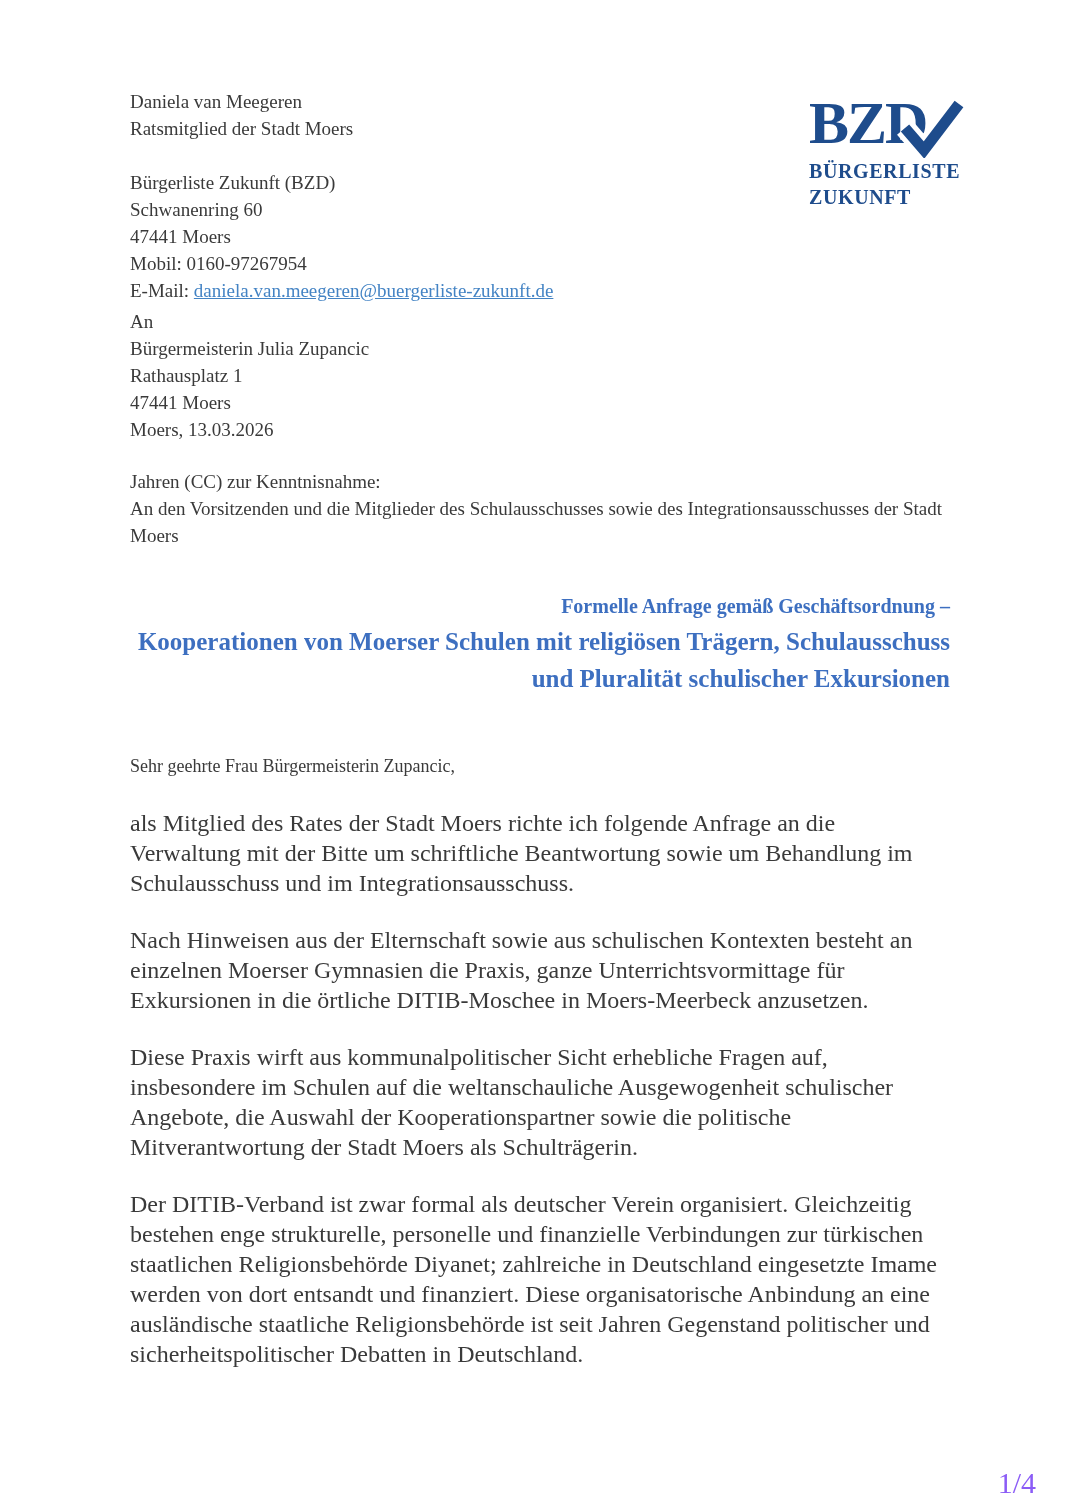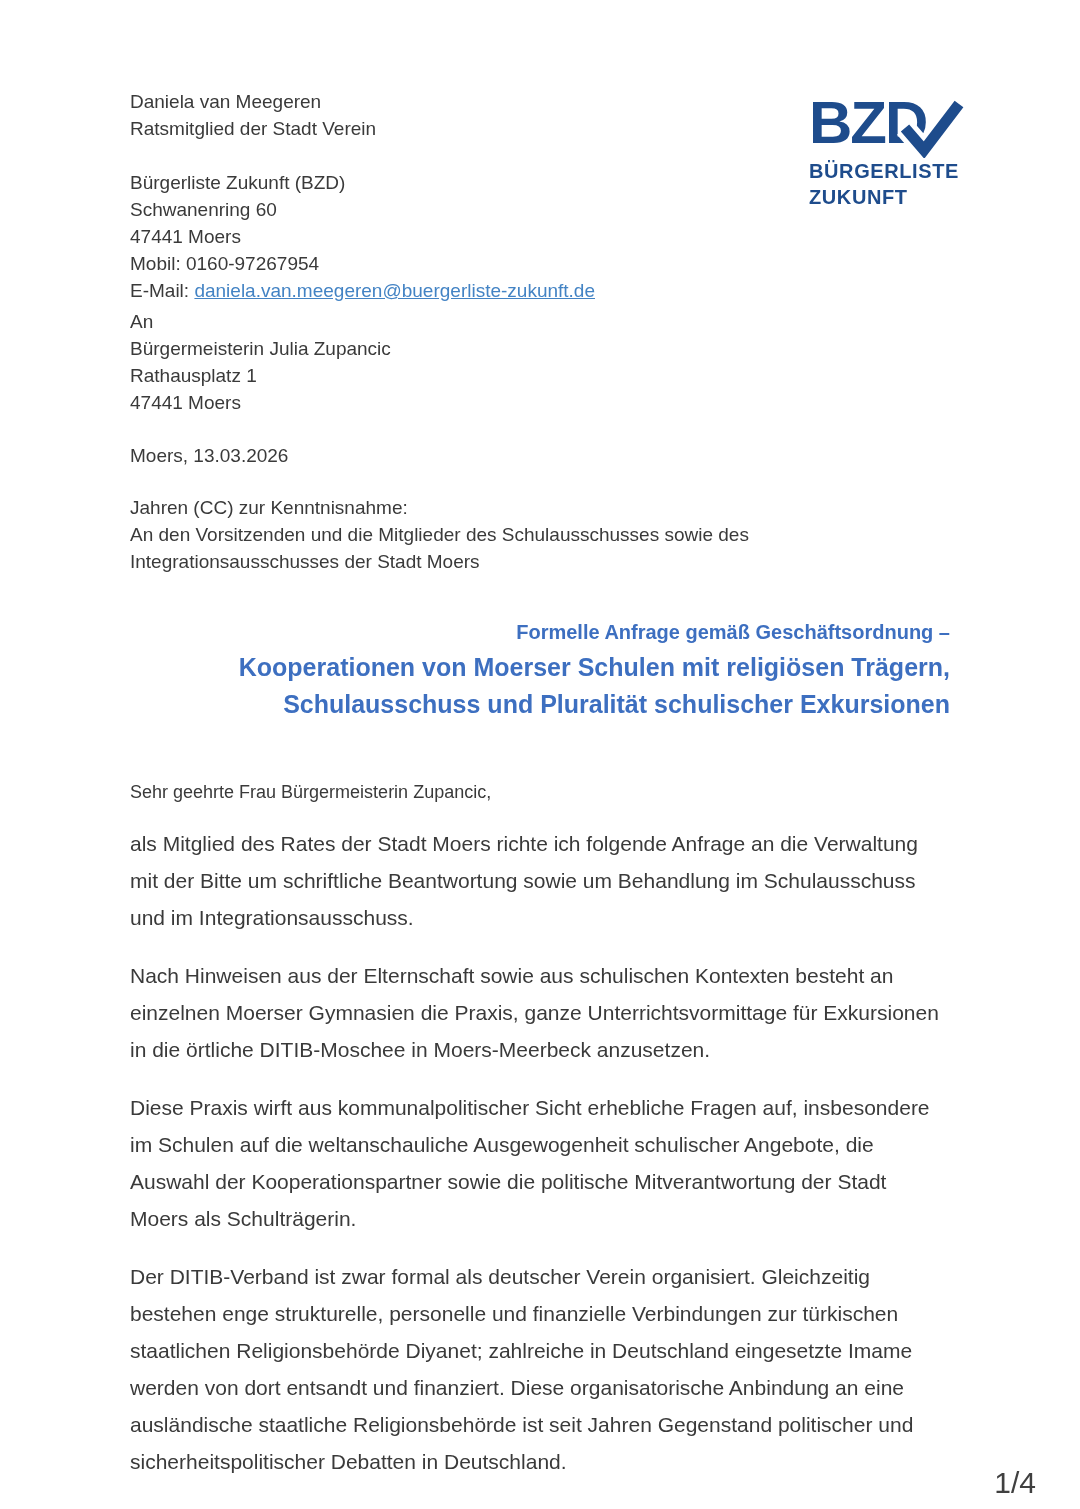--- a/index.html
+++ b/index.html
@@ -5,21 +5,21 @@
   html, body {
     margin: 0;
     padding: 0;
     background: #ffffff;
   }
   .page {
     position: relative;
     width: 1080px;
     height: 1509px;
     background: #ffffff;
-    font-family: Liberation Sans, sans-serif;
+    font-family: Liberation Serif, serif;
     color: #3a3a3a;
     overflow: hidden;
     box-sizing: border-box;
     padding: 88px 115px 0 130px;
   }
   .text-col { max-width: 820px; }
 
   
   .header {
     display: flex;
@@ -61,60 +61,60 @@
   .logo-line {
     font-size: 20px;
     font-weight: bold;
     letter-spacing: 0.6px;
     line-height: 26px;
     color: #1e4c8c;
   }
 
   
   .recipient { margin-top: 4px; font-size: 19px; line-height: 27px; }
-  .dateline  { margin-top: 26px; font-size: 19px; line-height: 27px; }
+  .dateline  { font-size: 19px; line-height: 27px; }
   .cc        { margin-top: 25px; font-size: 19px; line-height: 27px; }
 
   .subject { margin-top: 42px; text-align: right; }
   .subject-kicker {
     color: #3d6fc0;
     font-weight: bold;
     font-size: 20px;
     line-height: 30px;
   }
   .subject-title {
     color: #3d6fc0;
     font-weight: bold;
     font-size: 25px;
     line-height: 37px;
     margin-top: 2px;
   }
 
   .salutation { margin-top: 56px; font-size: 18px; line-height: 27.5px; }
-  .para { margin-top: 12px; font-size: 21px; line-height: 37px; }
+  .para { margin-top: 27px; font-size: 24px; line-height: 30px; }
 
   .page-number {
     position: absolute;
     top: 1466px;
     right: 44px;
     font-size: 30px;
-    color: #404040;
+    color: #8b5cf6;
     line-height: 34px;
   }
 </style>
 </head>
 <body>
 
 <div class="page">
 
   <div class="header">
 
     <div class="sender text-col">
       <div>Daniela van Meegeren</div>
-      <div>Ratsmitglied der Stadt Verein</div>
+      <div>Ratsmitglied der Stadt Moers</div>
       <div class="gap"></div>
       <div>Bürgerliste Zukunft (BZD)</div>
       <div>Schwanenring 60</div>
       <div>47441 Moers</div>
       <div>Mobil: 0160-97267954</div>
       <div><span>E-Mail: </span><a href="mailto:daniela.van.meegeren@buergerliste-zukunft.de">daniela.van.meegeren@buergerliste-zukunft.de</a></div>
     </div>
 
     <div class="logo">
       <div class="logo-mark">

